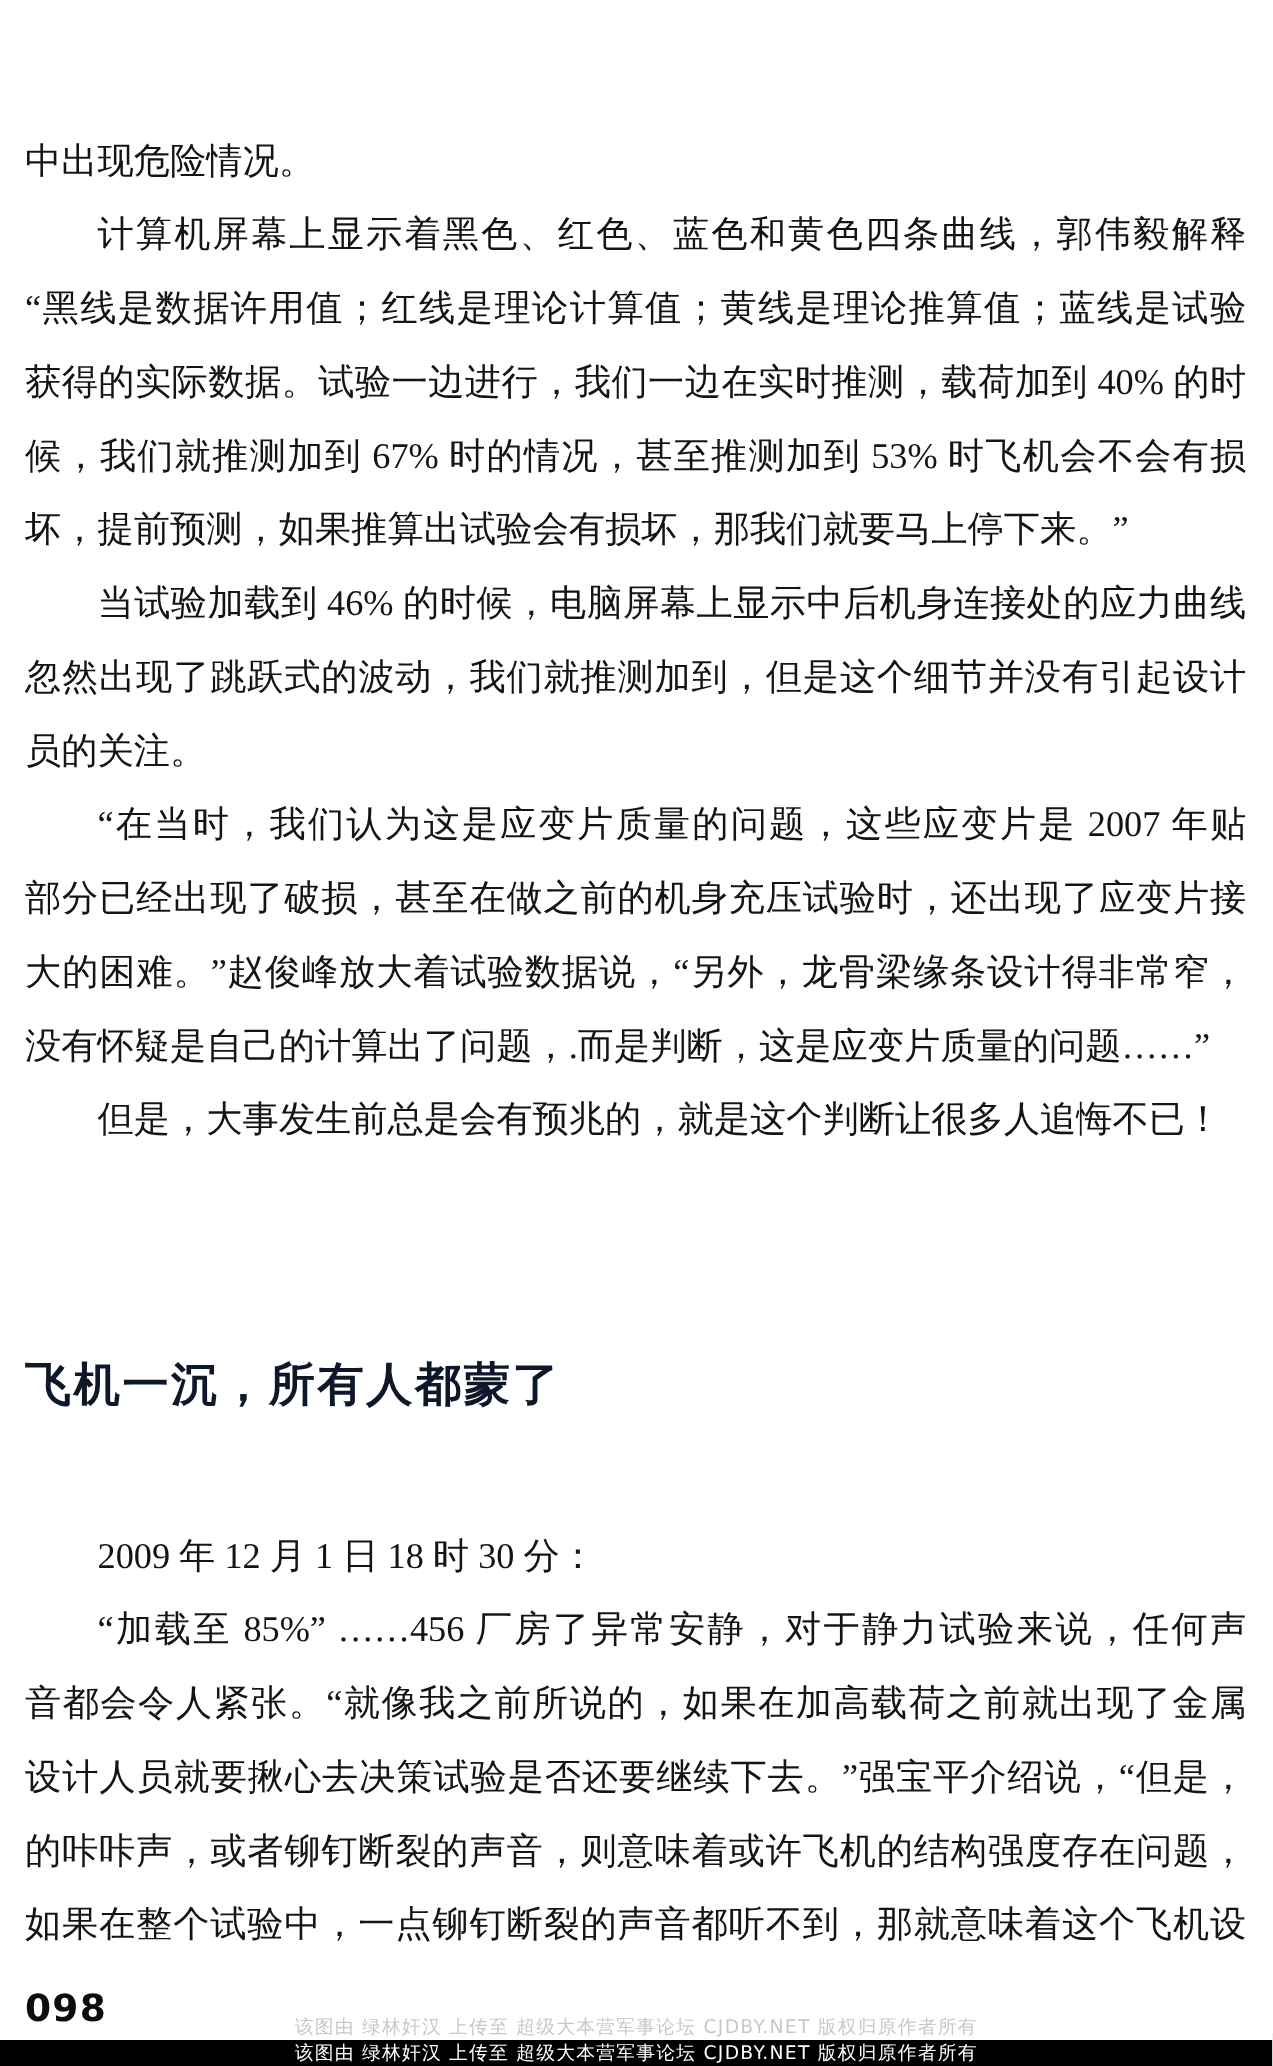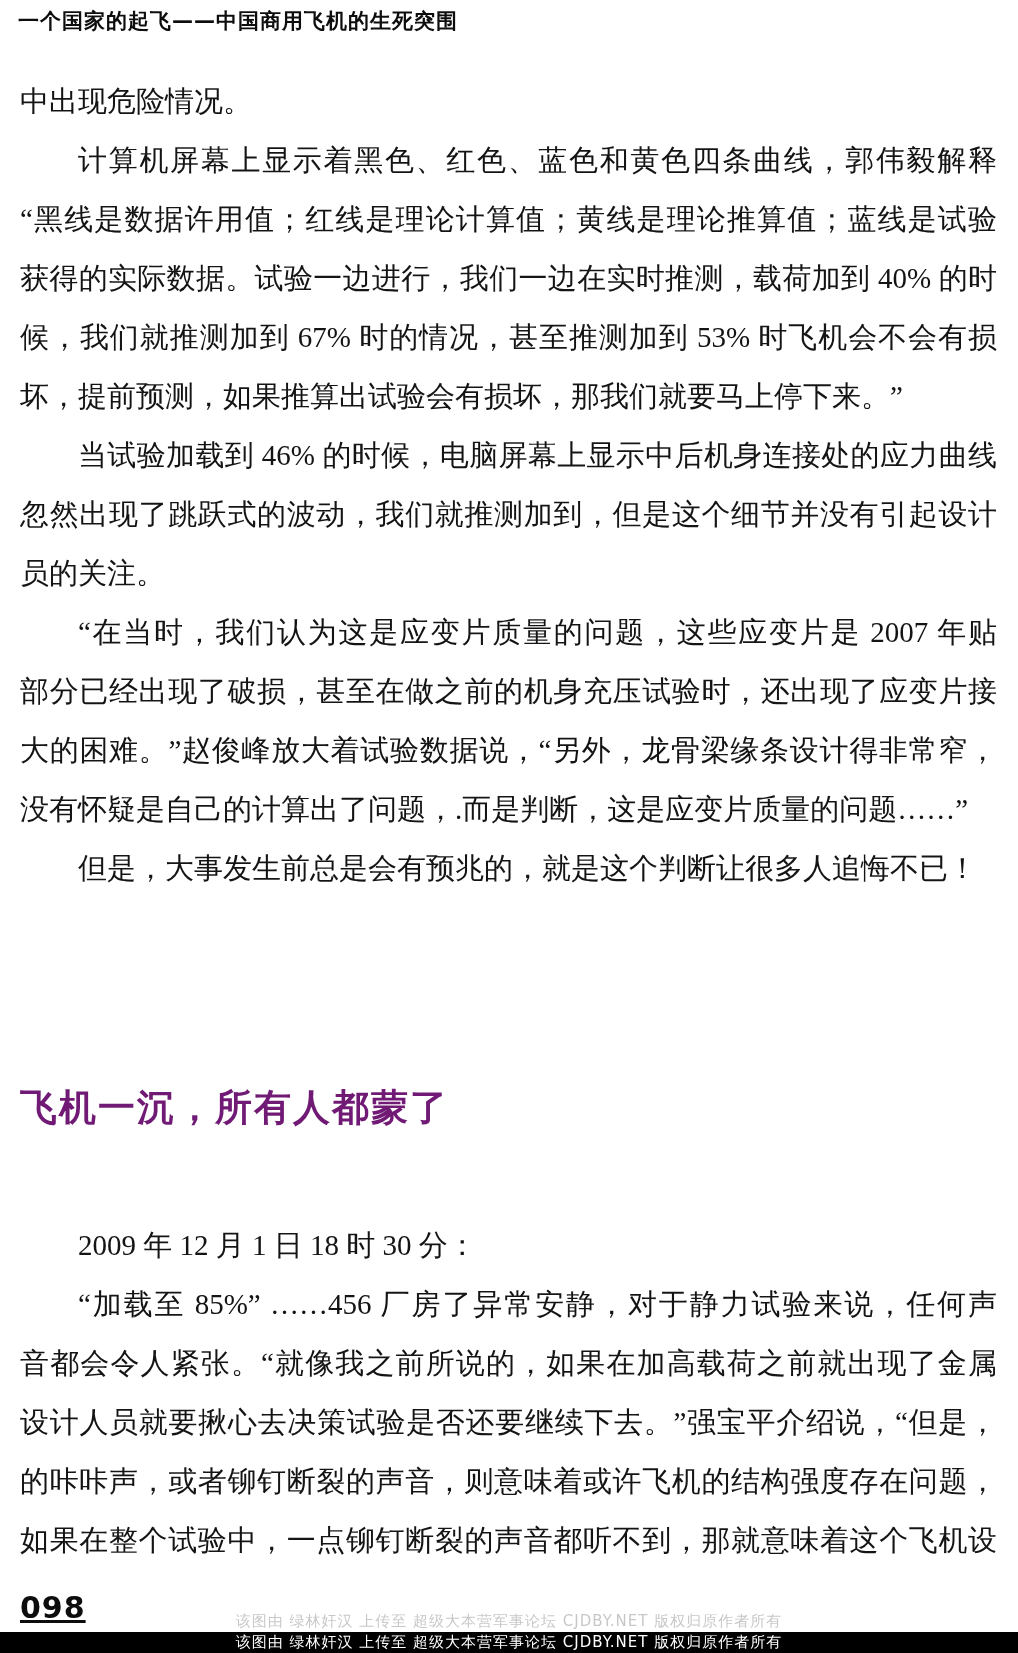--- a/index.html
+++ b/index.html
@@ -26,21 +26,21 @@
     font-size: 21px;
     letter-spacing: 1px;
     color: #0d0d0d;
     white-space: nowrap;
   }
   .body-block {
     position: absolute;
     left: 20px;
     width: 977px;
   }
-  .body-block-1 { top: 72px; }
+  .body-block-1 { top: 100px; }
   .body-block-2 { top: 1216px; }
   .body-line {
     font-size: 29px;
     line-height: 59px;
     height: 59px;
     text-align: left;
     text-align-last: left;
     white-space: normal;
     overflow: hidden;
   }
@@ -53,33 +53,32 @@
     text-indent: 2em;
   }
   .section-heading {
     position: absolute;
     top: 1083px;
     left: 20px;
     font-family: "DejaVu Sans", "Liberation Sans", sans-serif;
     font-weight: bold;
     font-size: 37px;
     letter-spacing: 2px;
-    color: #701a75;
+    color: #0f172a;
     white-space: nowrap;
   }
   .page-number {
     position: absolute;
     top: 1590px;
     left: 20px;
     font-family: "DejaVu Sans", "Liberation Sans", sans-serif;
     font-weight: 600;
     font-size: 30px;
     letter-spacing: 1px;
     color: #0d0d0d;
-    text-decoration: underline;
   }
   .watermark-ghost {
     position: absolute;
     top: 1612px;
     left: 0;
     width: 100%;
     text-align: center;
     font-family: "DejaVu Sans", "Liberation Sans", sans-serif;
     font-size: 15px;
     color: #9a9a9a;
@@ -105,21 +104,20 @@
     color: #ffffff;
     letter-spacing: 1px;
     white-space: nowrap;
   }
 </style>
 </head>
 <body>
 
 <div class="page">
 
-  <div class="running-header">一个国家的起飞——中国商用飞机的生死突围</div>
 
   <div class="body-block body-block-1">
       <div class="body-line">中出现危险情况。</div>
       <div class="body-line indent justify">计算机屏幕上显示着黑色、红色、蓝色和黄色四条曲线，郭伟毅解释说：</div>
       <div class="body-line justify">“黑线是数据许用值；红线是理论计算值；黄线是理论推算值；蓝线是试验</div>
       <div class="body-line justify">获得的实际数据。试验一边进行，我们一边在实时推测，载荷加到 40% 的时</div>
       <div class="body-line justify">候，我们就推测加到 67% 时的情况，甚至推测加到 53% 时飞机会不会有损</div>
       <div class="body-line">坏，提前预测，如果推算出试验会有损坏，那我们就要马上停下来。”</div>
       <div class="body-line indent justify">当试验加载到 46% 的时候，电脑屏幕上显示中后机身连接处的应力曲线</div>
       <div class="body-line justify">忽然出现了跳跃式的波动，我们就推测加到，但是这个细节并没有引起设计人</div>

